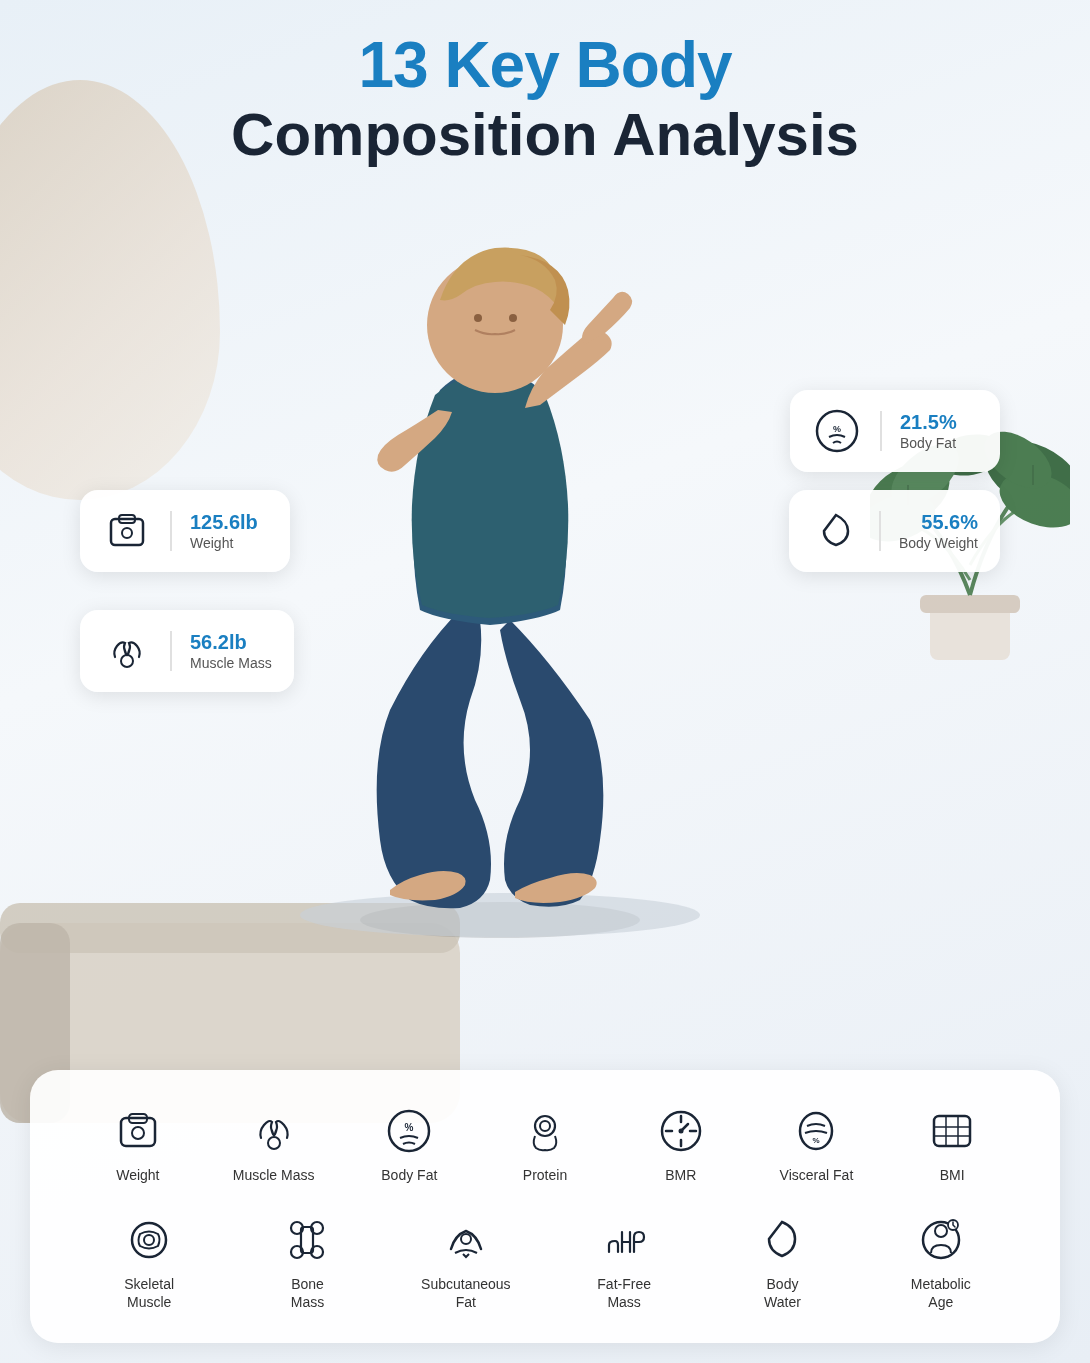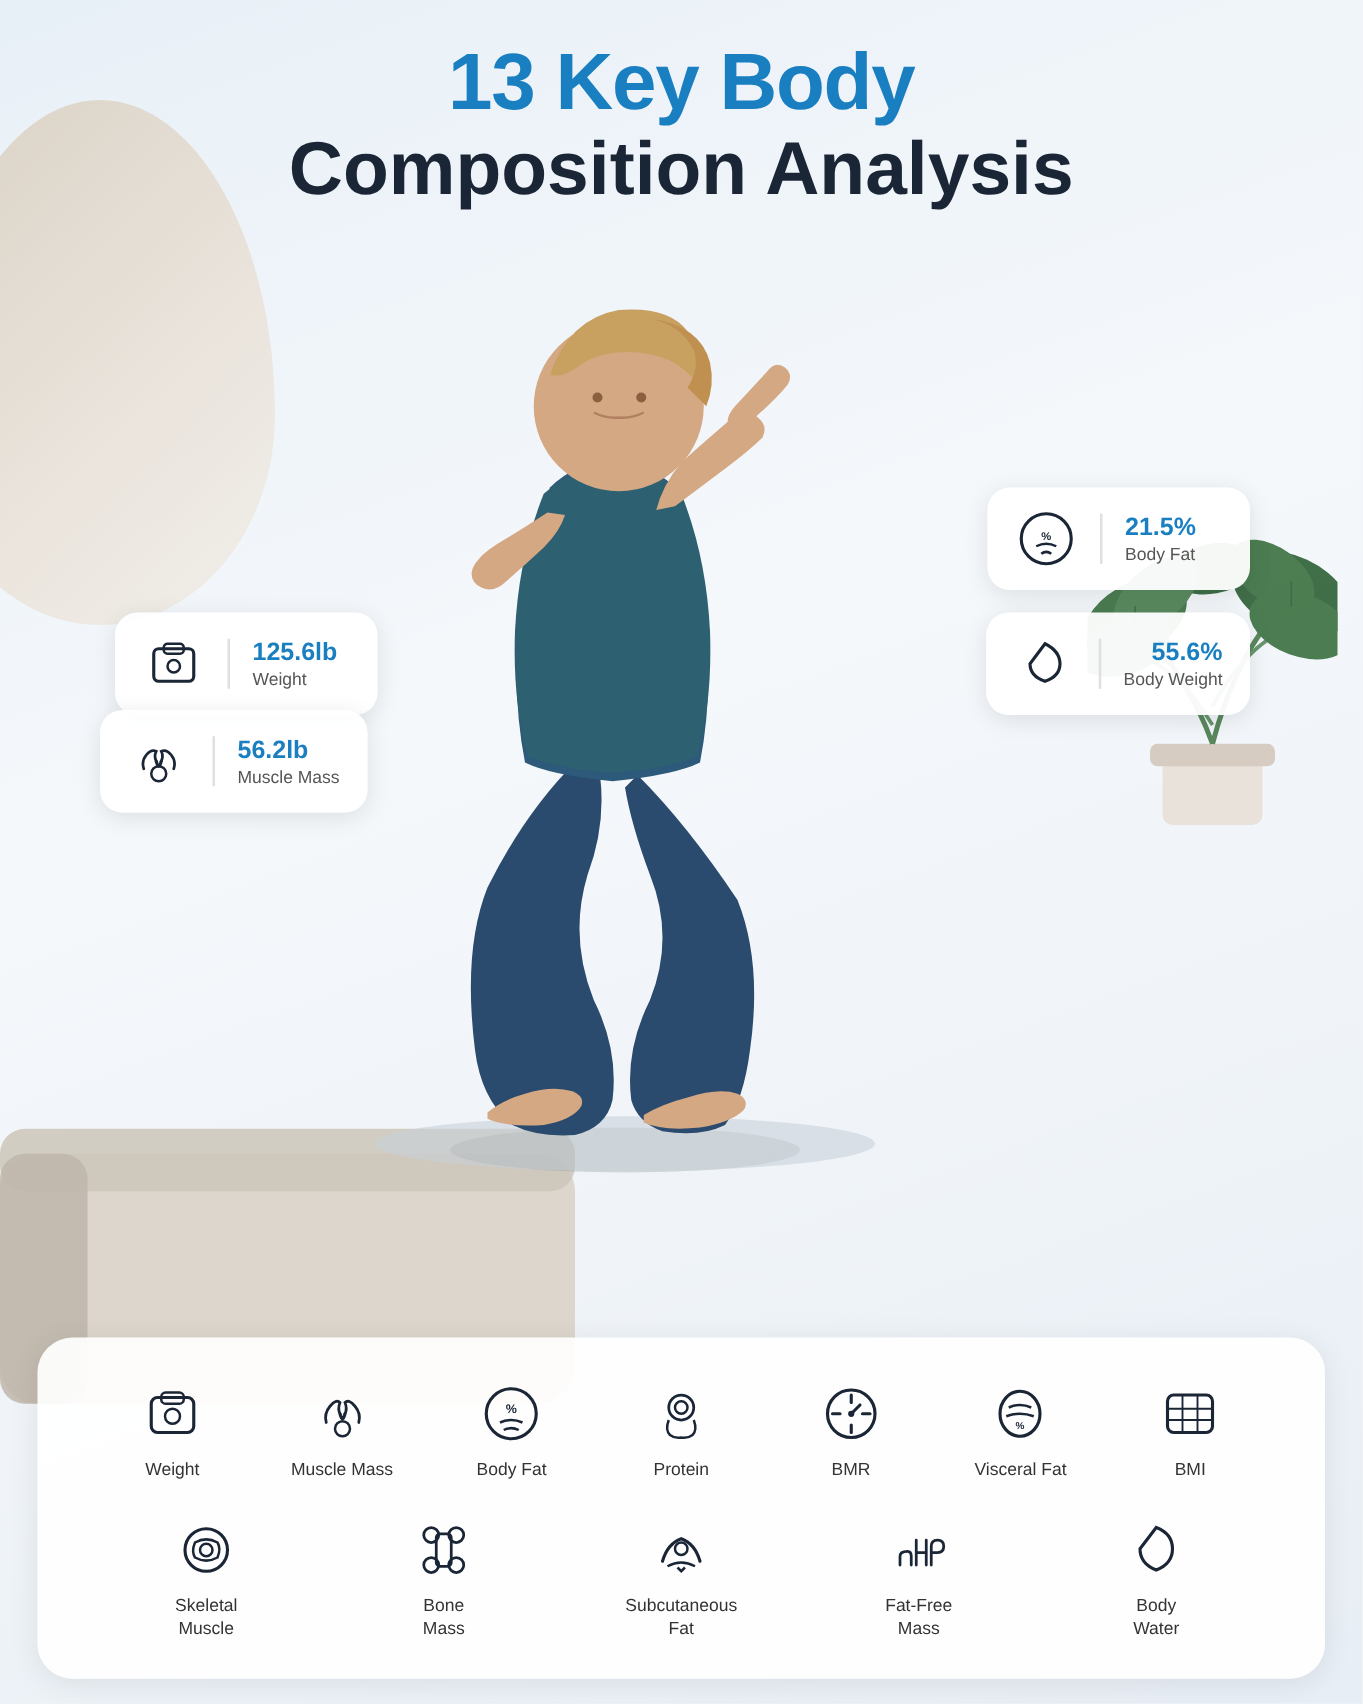--- a/index.html
+++ b/index.html
@@ -108,25 +108,25 @@
     }
 
     .card-body-water {
       top: 490px;
       right: 90px;
       text-align: right;
     }
 
     .card-weight {
       top: 490px;
-      left: 92px;
+      left: 80px;
     }
 
     .card-muscle-mass {
-      top: 568px;
+      top: 610px;
       left: 80px;
     }
 
     
     .card-divider {
       width: 2px;
       height: 40px;
       background: #e0e0e0;
       margin: 0 4px;
     }
@@ -471,18 +471,30 @@
 
       <div class="metric-item">
         <div class="metric-icon">
           <svg viewBox="0 0 46 46" fill="none">
             <path d="M23 5 Q23 5 10 22 Q10 34 23 39 Q36 34 36 22 Q36 10 23 5Z" stroke="#1a2535" stroke-width="2.5" fill="none" stroke-linecap="round"></path>
           </svg>
         </div>
         <div class="metric-label">Body<br>Water</div>
       </div>
 
+      <div class="metric-item">
+        <div class="metric-icon">
+          <svg viewBox="0 0 46 46" fill="none">
+            <circle cx="23" cy="23" r="18" stroke="#1a2535" stroke-width="2.5" fill="none"></circle>
+            <circle cx="23" cy="14" r="6" stroke="#1a2535" stroke-width="2" fill="none"></circle>
+            <path d="M13 36 Q13 28 23 28 Q33 28 33 36" stroke="#1a2535" stroke-width="2" fill="none"></path>
+            <circle cx="35" cy="8" r="5" stroke="#1a2535" stroke-width="1.8" fill="white"></circle>
+            <path d="M35 5 L35 8 L37 10" stroke="#1a2535" stroke-width="1.5" stroke-linecap="round"></path>
+          </svg>
+        </div>
+        <div class="metric-label">Metabolic<br>Age</div>
+      </div>
 
     </div>
 
   </div>
 
 </div>
 
 </body></html>

